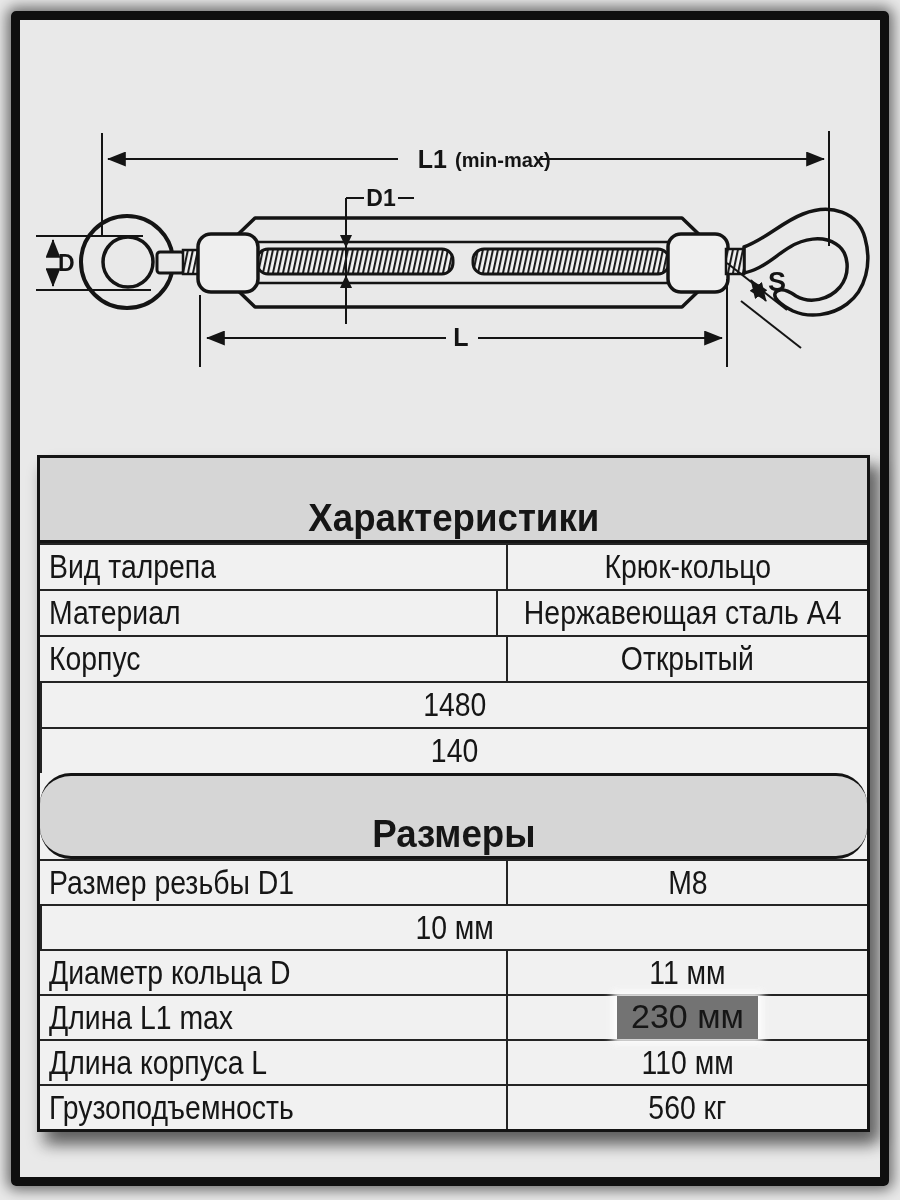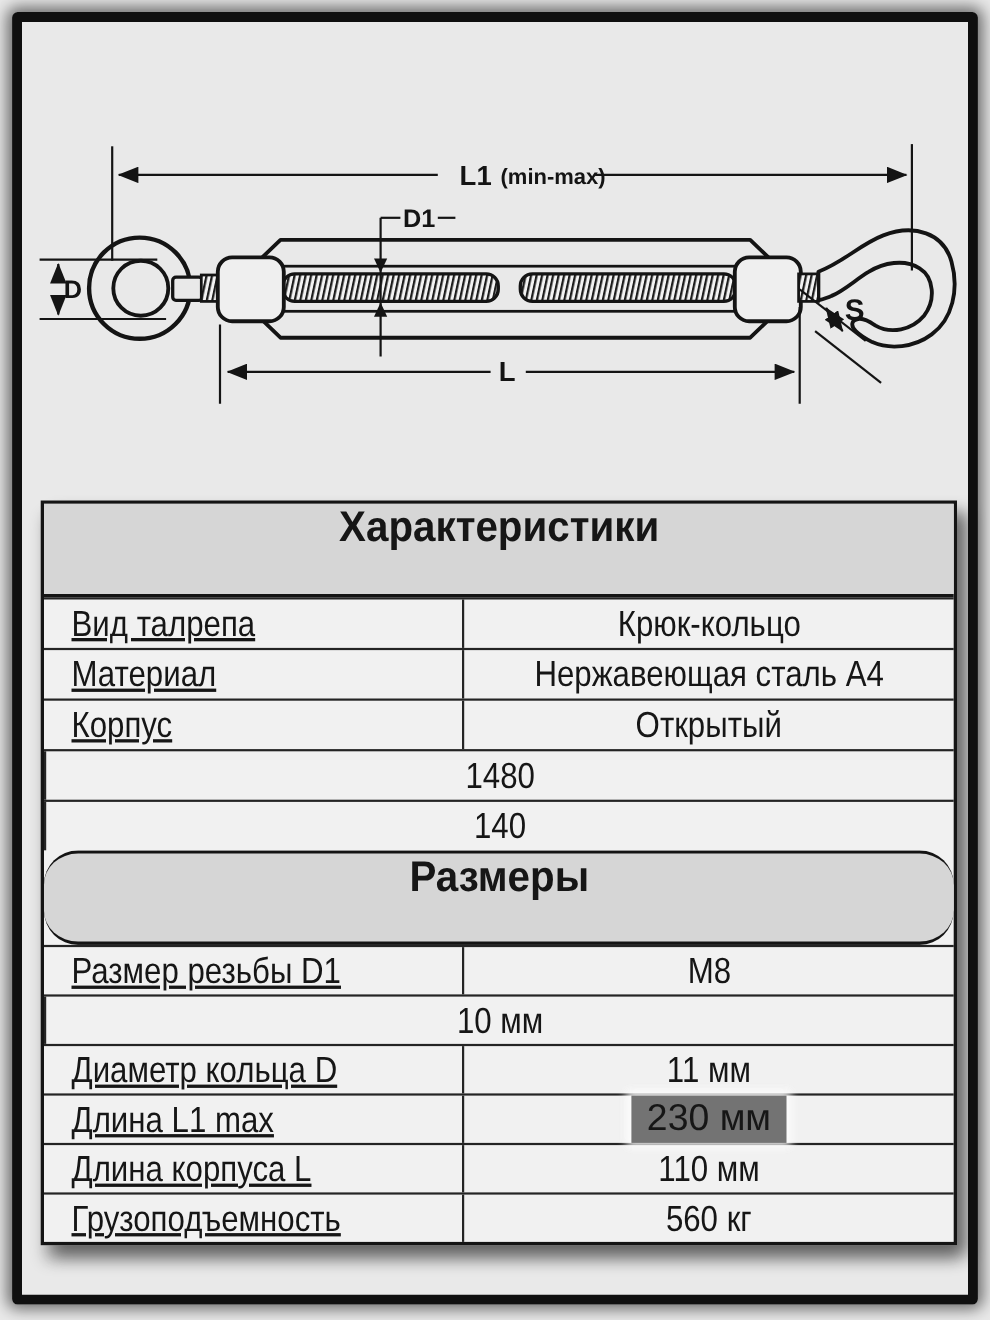--- a/index.html
+++ b/index.html
@@ -27,29 +27,29 @@
     position:absolute; left:37px; top:455px; width:833px;
     box-sizing:border-box;
     border:3px solid #141414;
     background:#f1f1f1;
     box-shadow:12px 10px 14px rgba(0,0,0,0.42), 4px 14px 14px rgba(0,0,0,0.3);
     z-index:3;
     color:#161616;
   }
   .thead {
     height:82px; background:#d6d6d6;
-    display:flex; align-items:flex-start; justify-content:center;
+    display:flex; align-items:flex-end; justify-content:center;
     border-bottom:3px solid #141414;
     font-weight:bold; font-size:39px;
   }
   .thead.mid { border-top:3px solid #141414; height:80px;border-radius:31px; }
   .hsq { display:inline-block; transform:scaleX(0.94); }
   .row { display:flex; align-items:stretch; height:44px; border-top:2px solid #242424; font-size:33px; }
   .sec2 .row { height:43px; }
-  .cell-l { width:380px; box-sizing:border-box; padding-left:25px; display:flex; align-items:center;text-decoration:underline; }
+  .cell-l { width:466px; box-sizing:border-box; padding-left:9px; display:flex; align-items:center; }
   .cell-r { flex:1; border-left:2px solid #242424; display:flex; align-items:center; justify-content:center; }
   .cond { display:inline-block; transform:scaleX(0.86); white-space:nowrap; }
   .cell-l .cond { transform-origin:0 50%; }
   .cell-r .cond { transform-origin:50% 50%; }
   
   .patched-val {
     display:inline-block; font-size:34px; white-space:nowrap;
     background:#737373; padding:1px 14px 3px;
     box-shadow:0 0 8px 5px rgba(253,253,253,0.95);
   }

